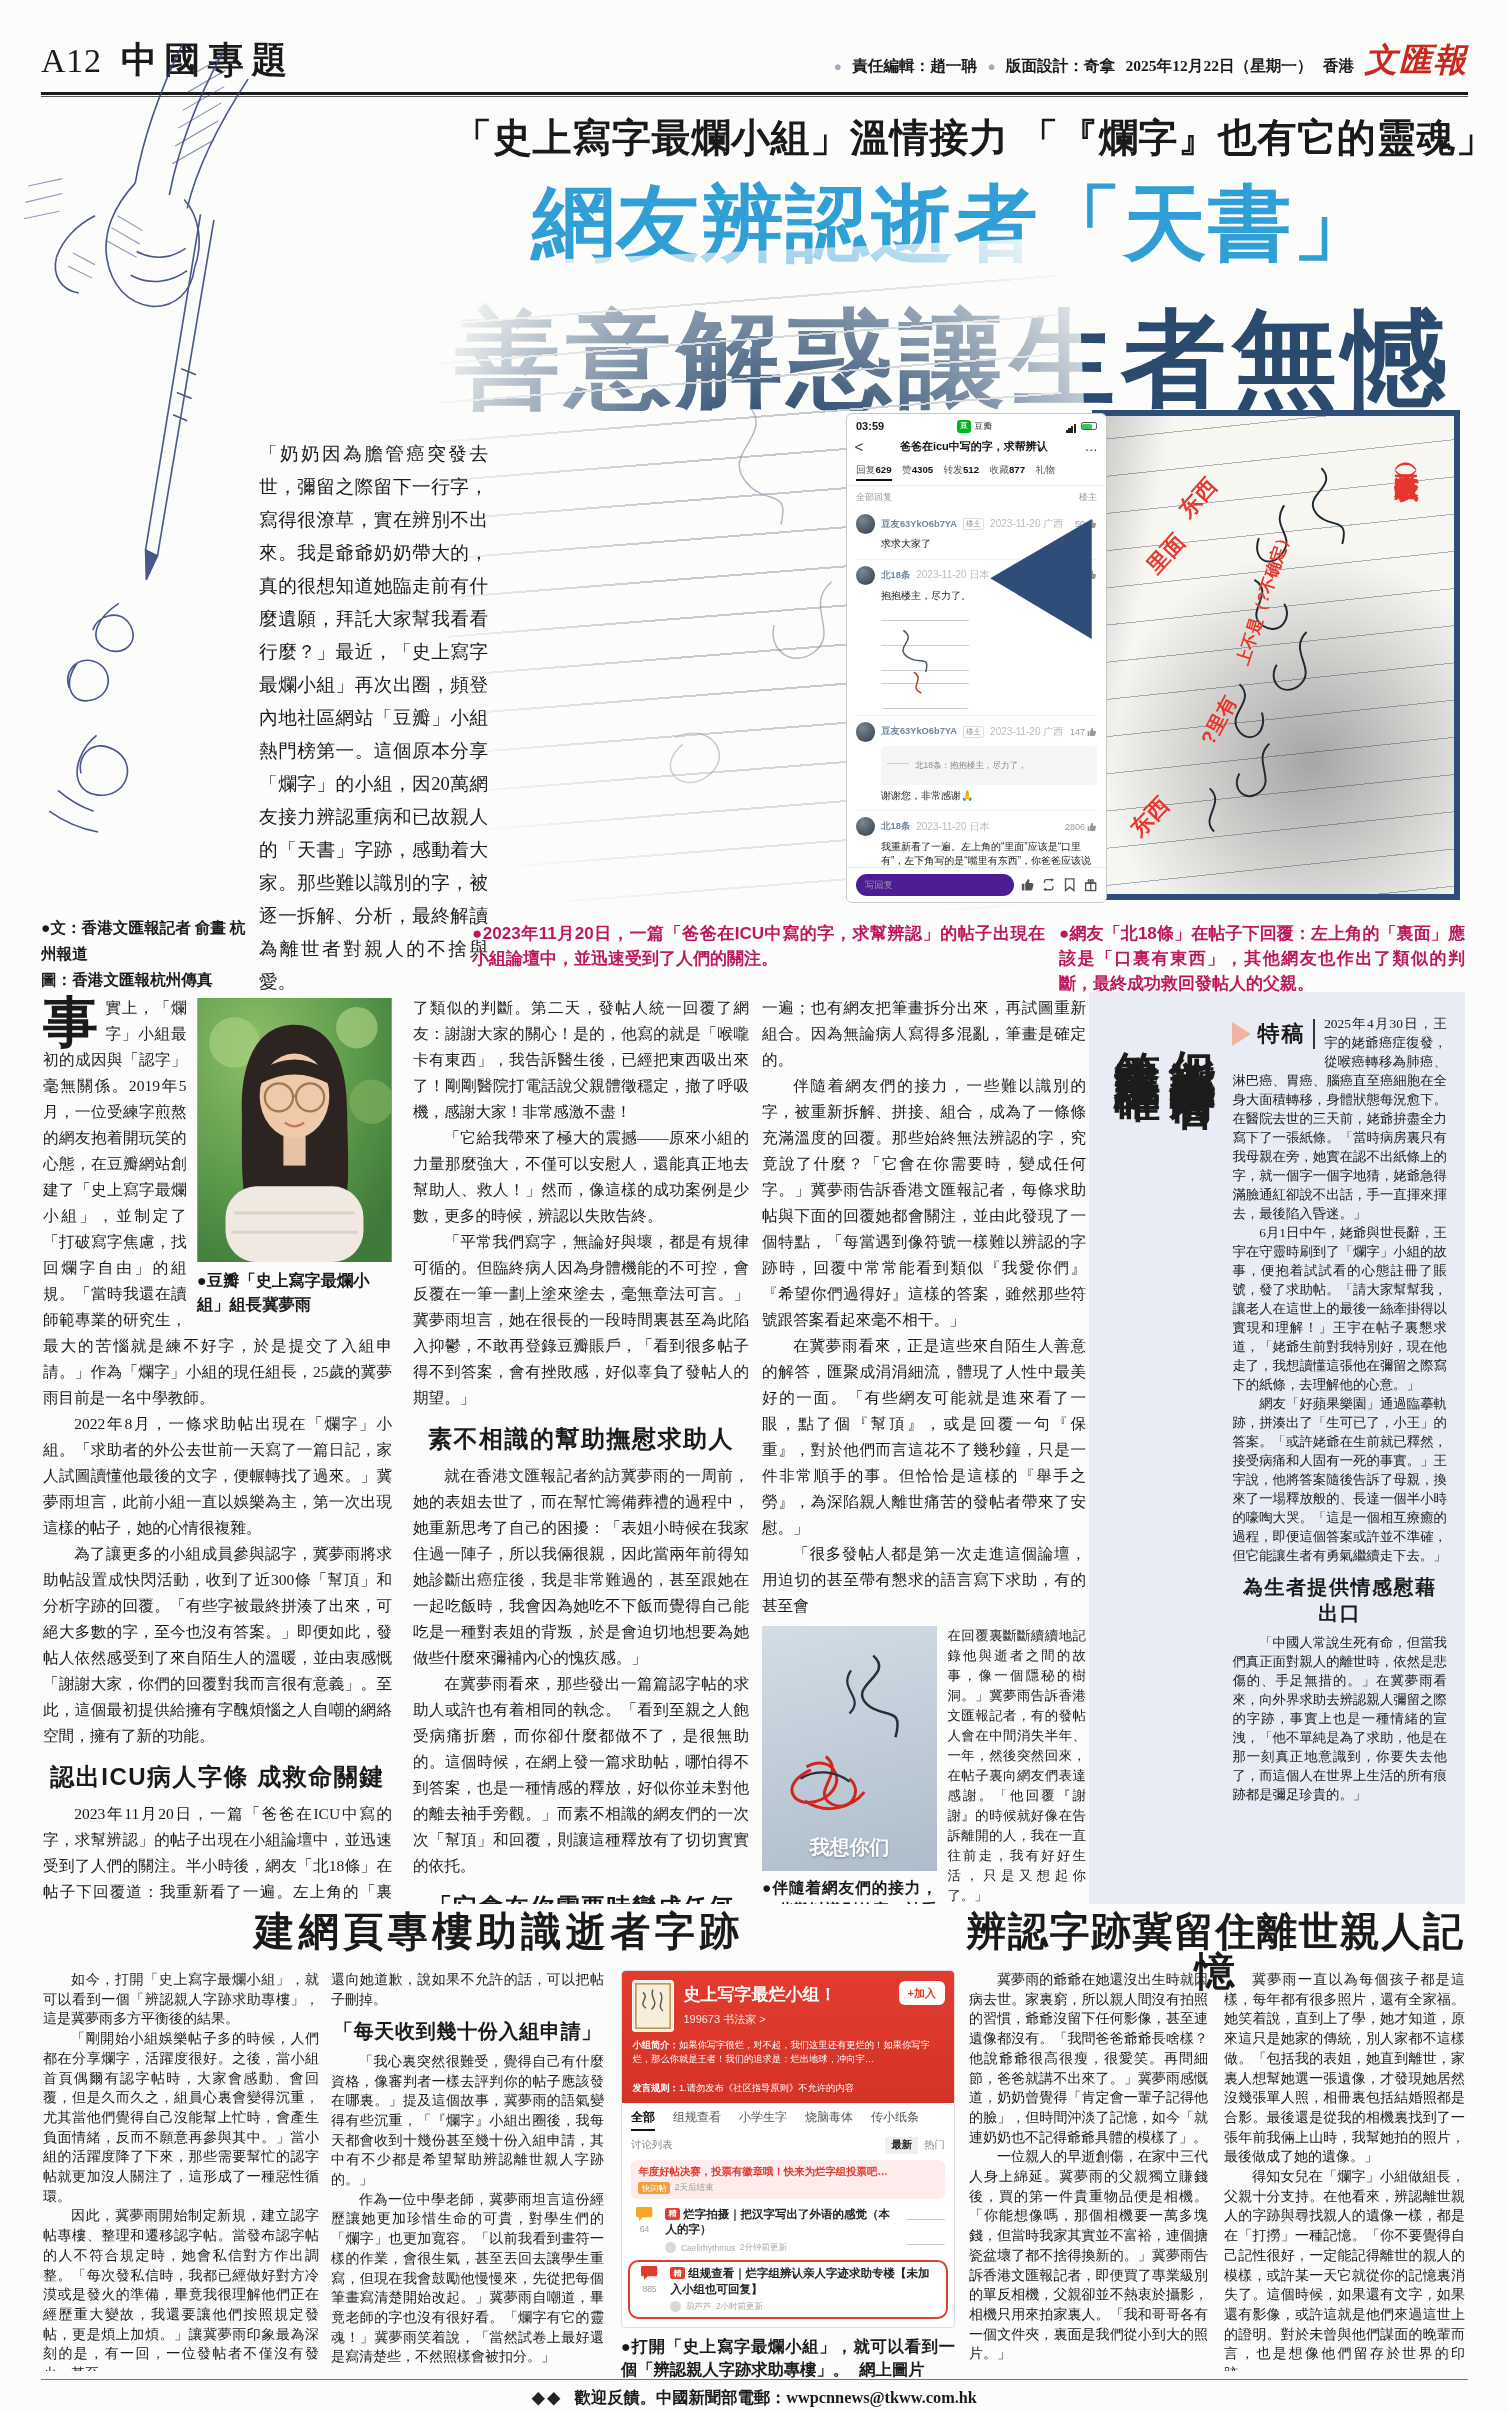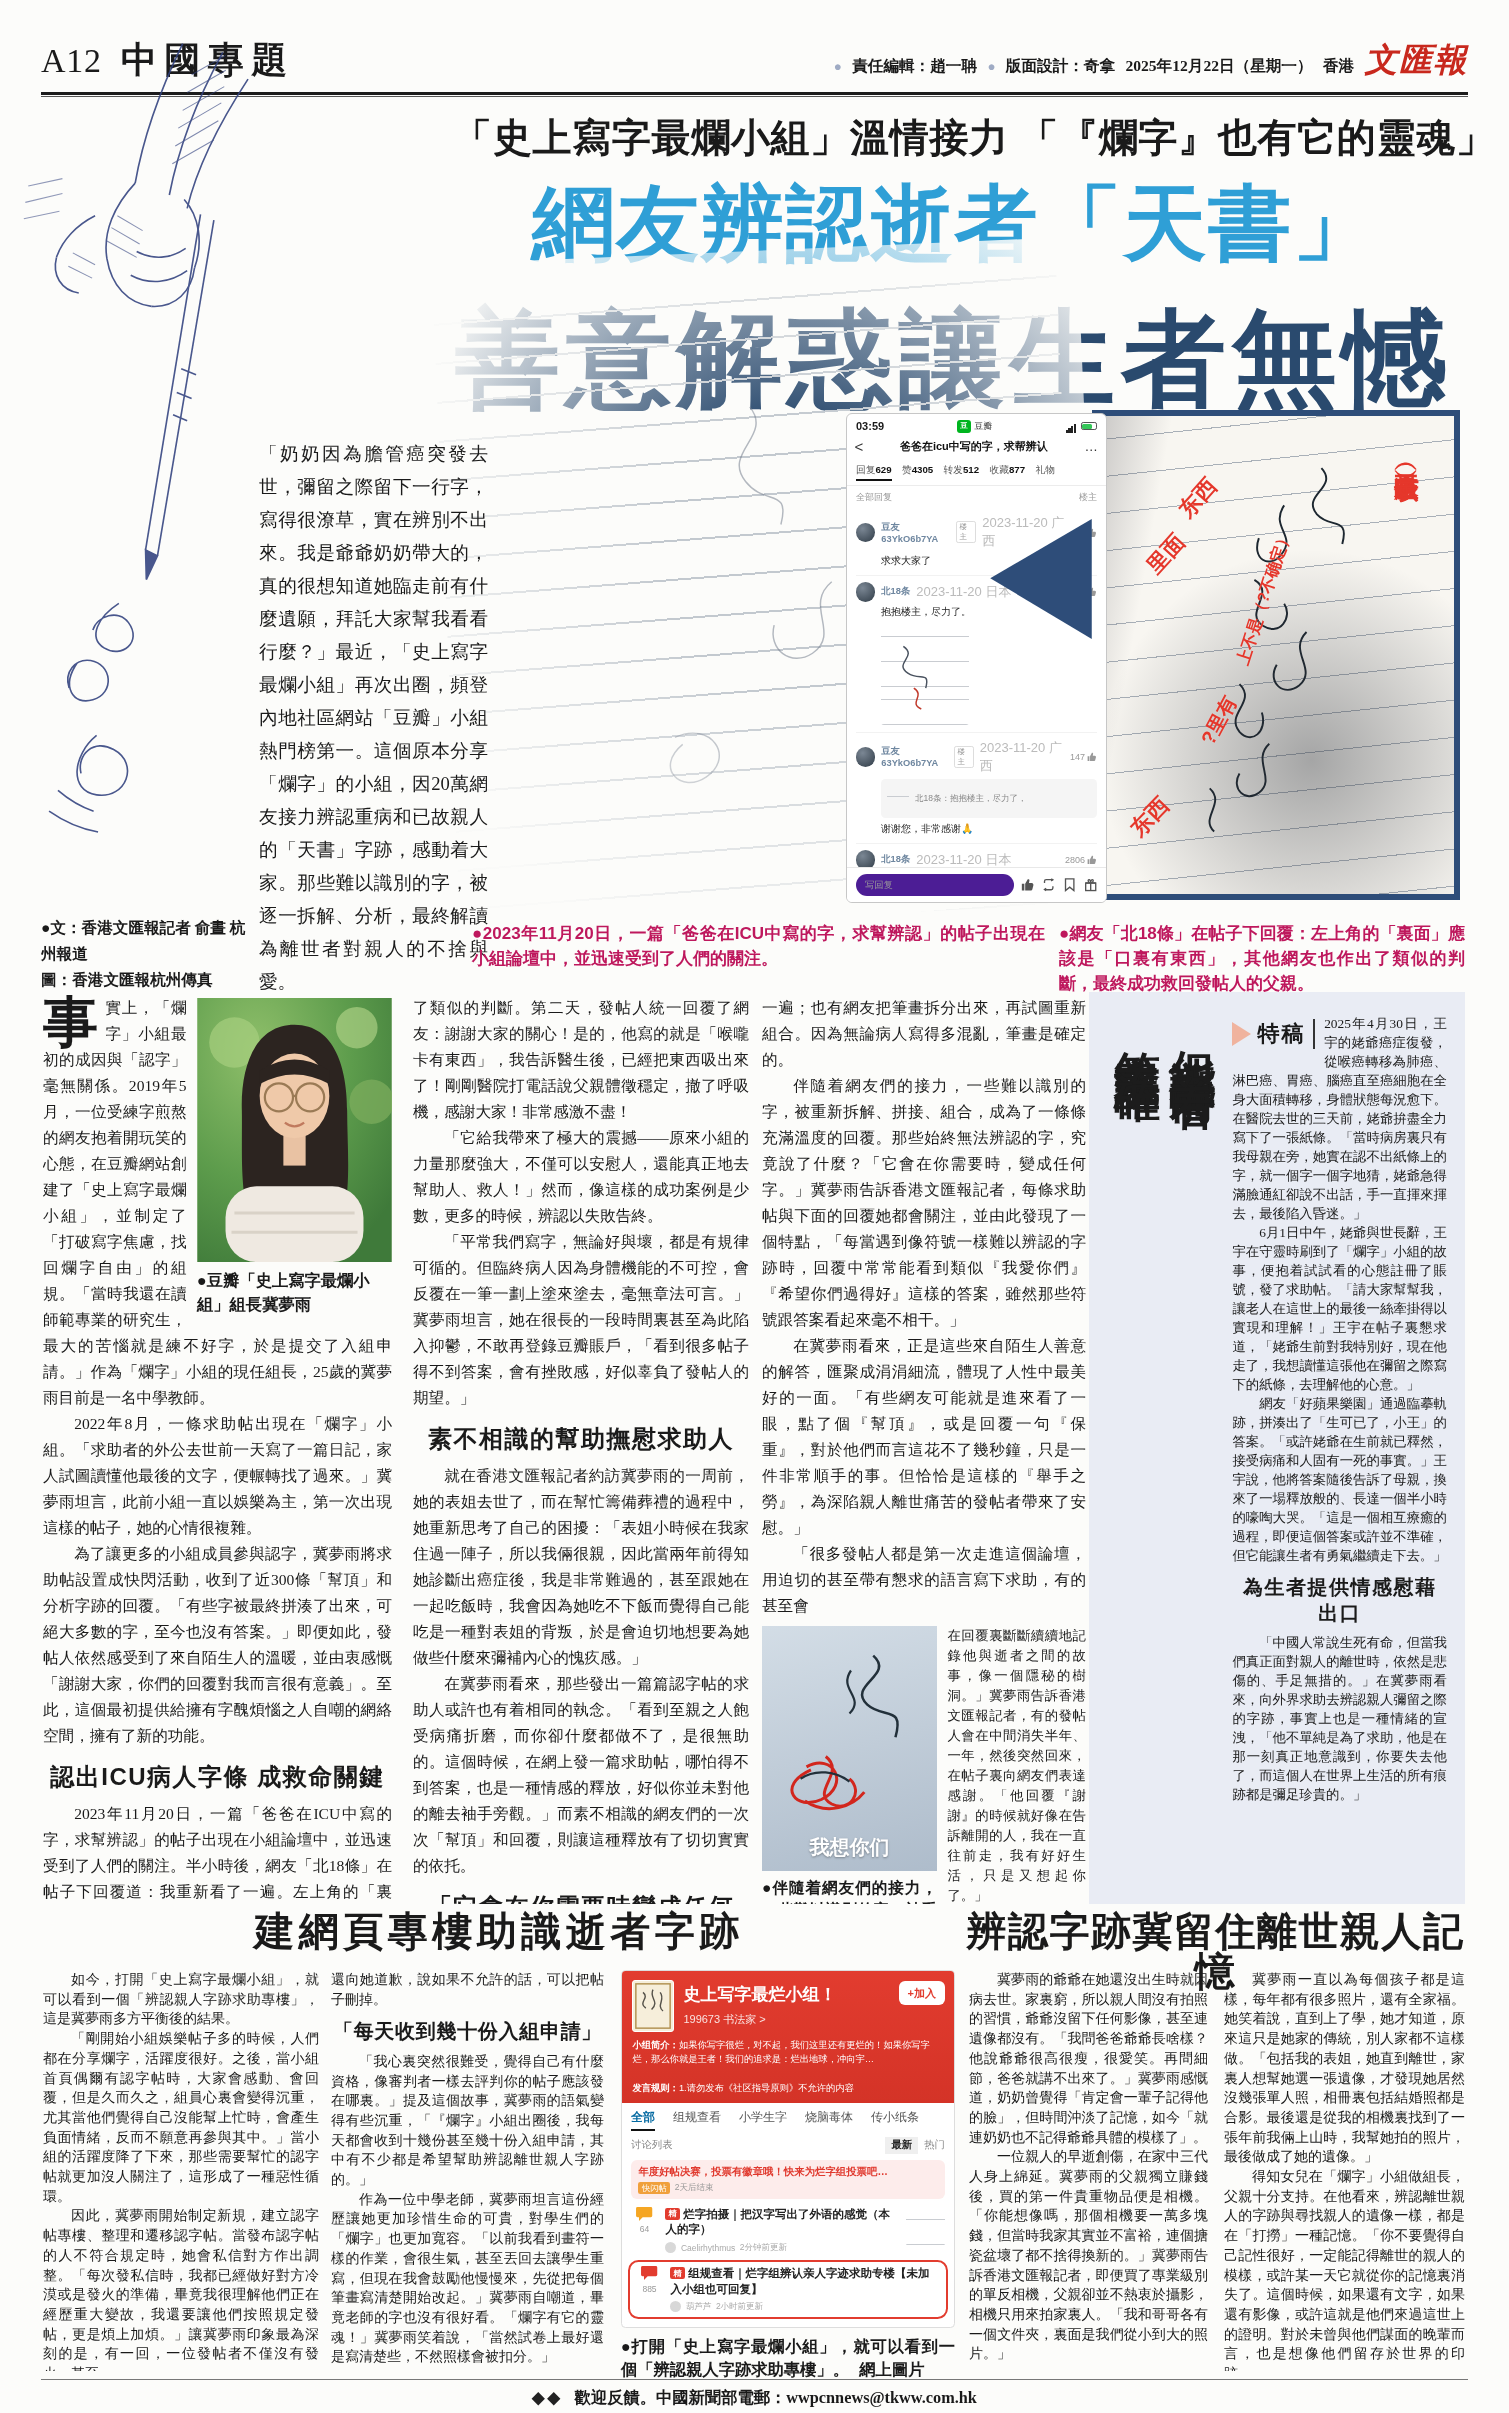--- a/index.html
+++ b/index.html
@@ -51,21 +51,21 @@
   .ph-stats { display:flex; gap:10.4px; padding:6px 9px 4.5px; border-bottom:0.7px solid #ececec; font-size:9.7px; color:#555; }
   .ph-stats b { color:#111; }
   .ph-stats .on { border-bottom:2.2px solid #111; padding-bottom:2.2px; }
   .ph-filter { display:flex; justify-content:space-between; padding:4.5px 9px; font-size:9px; color:#9a9a9a; }
   .ph-list { padding:0 9px; }
   .cmt { padding:6px 0 6.7px; border-bottom:0.7px solid #f2f2f2; }
   .cmt-head { display:flex; align-items:center; gap:6px; }
   .ava { width:19.3px; height:19.3px; border-radius:50%; background:radial-gradient(circle at 35% 30%, #7b8794, #2e3a45); flex:none; }
   .cmt-user { font-size:9.3px; color:#6f87a0; font-weight:700; }
   .cmt-tag { font-size:7.4px; color:#999; border:0.7px solid #ddd; border-radius:2.2px; padding:0 2.2px; }
-  .cmt-meta { font-size:13px; color:#bbb; }
+  .cmt-meta { font-size:10px; color:#bbb; }
   .cmt-like { margin-left:auto; font-size:9px; color:#999; display:flex; align-items:center; gap:2.2px; }
   .cmt-body { margin:3.7px 0 0 25px; font-size:10px; line-height:1.45; color:#222; }
   .cmt-thumb { margin:4.5px 0 0 25px; width:88px; height:101px; border-radius:3px; background:#e9e6df; position:relative; overflow:hidden; }
   .cmt-quote { margin:4.5px 0 0 25px; background:#f5f5f5; border-radius:4.5px; padding:4.5px 6px; font-size:8.5px; color:#8a8a8a; display:flex; gap:6px; align-items:center; }
   .qthumb { width:22px; height:30px; background:#dcd8d0; border-radius:2.2px; flex:none; }
   .ph-page { text-align:right; font-size:8.2px; color:#aaa; padding:3px 0 0; }
   .ph-reply { position:absolute; left:0; right:0; bottom:0; background:#fff; border-top:0.7px solid #e8e8e8; display:flex; align-items:center; gap:7.4px; padding:6px 9px; }
   .ph-input { flex:1; background:#4c1d95; border-radius:12px; font-size:9.3px; color:#9a9a9a; padding:4.5px 9px; }
   .ph-reply svg { flex:none; }
 
@@ -132,21 +132,21 @@
   .sh-toprow { display:flex; gap:9px; }
   .sh-avatar { width:42px; height:52px; background:#f6eeda; border:1.5px solid #fff; border-radius:3px; flex:none; position:relative; overflow:hidden; }
   .sh-title { font-size:17px; font-weight:700; margin-top:3px; }
   .sh-members { font-size:11px; opacity:.85; margin-top:6px; }
   .sh-join { position:absolute; right:9px; top:10.4px; background:#fff; color:#e23c2f; font-weight:700; font-size:11px; padding:4.5px 9px; border-radius:6px; }
   .sh-intro { font-size:9.3px; line-height:1.5; margin-top:7.4px; max-height:42px; overflow:hidden; }
   .sh-intro b, .sh-rules b { font-weight:700; }
   .sh-rules { font-size:9.3px; margin-top:15px; white-space:nowrap; overflow:hidden; }
   .sh-body { padding:6px 9px; }
   .sh-tabs { display:flex; gap:18px; font-size:12px; color:#555; white-space:nowrap; overflow:hidden; }
-  .sh-tabs .on { color:#0369a1; font-weight:700; border-bottom:2.2px solid #111; padding-bottom:3px; }
+  .sh-tabs .on { color:#000000; font-weight:700; border-bottom:2.2px solid #111; padding-bottom:3px; }
   .sh-listrow { display:flex; align-items:center; margin-top:6px; font-size:10.4px; color:#888; }
   .sh-sort { margin-left:auto; display:flex; gap:6px; align-items:center; }
   .sh-sort .on { background:#efefef; color:#222; font-weight:700; padding:1.5px 6px; border-radius:0; }
   .sh-banner { background:#fdeceb; border-radius:6px; padding:5.2px 7.4px; margin-top:6px; }
   .sh-banner .t1 { color:#e0392e; font-size:10.4px; font-weight:700; }
   .sh-banner .t2 { margin-top:3px; display:flex; align-items:center; gap:4.5px; font-size:8.5px; color:#999; }
   .flash { background:#f0a03c; color:#fff; border-radius:2.2px; padding:0.7px 3.7px; font-size:8.2px; }
   .post { display:flex; gap:7.4px; margin-top:7.4px; }
   .p-ic { width:27px; flex:none; text-align:center; }
   .p-ic .cnt { display:block; font-size:8.5px; color:#999; margin-top:0.7px; }

